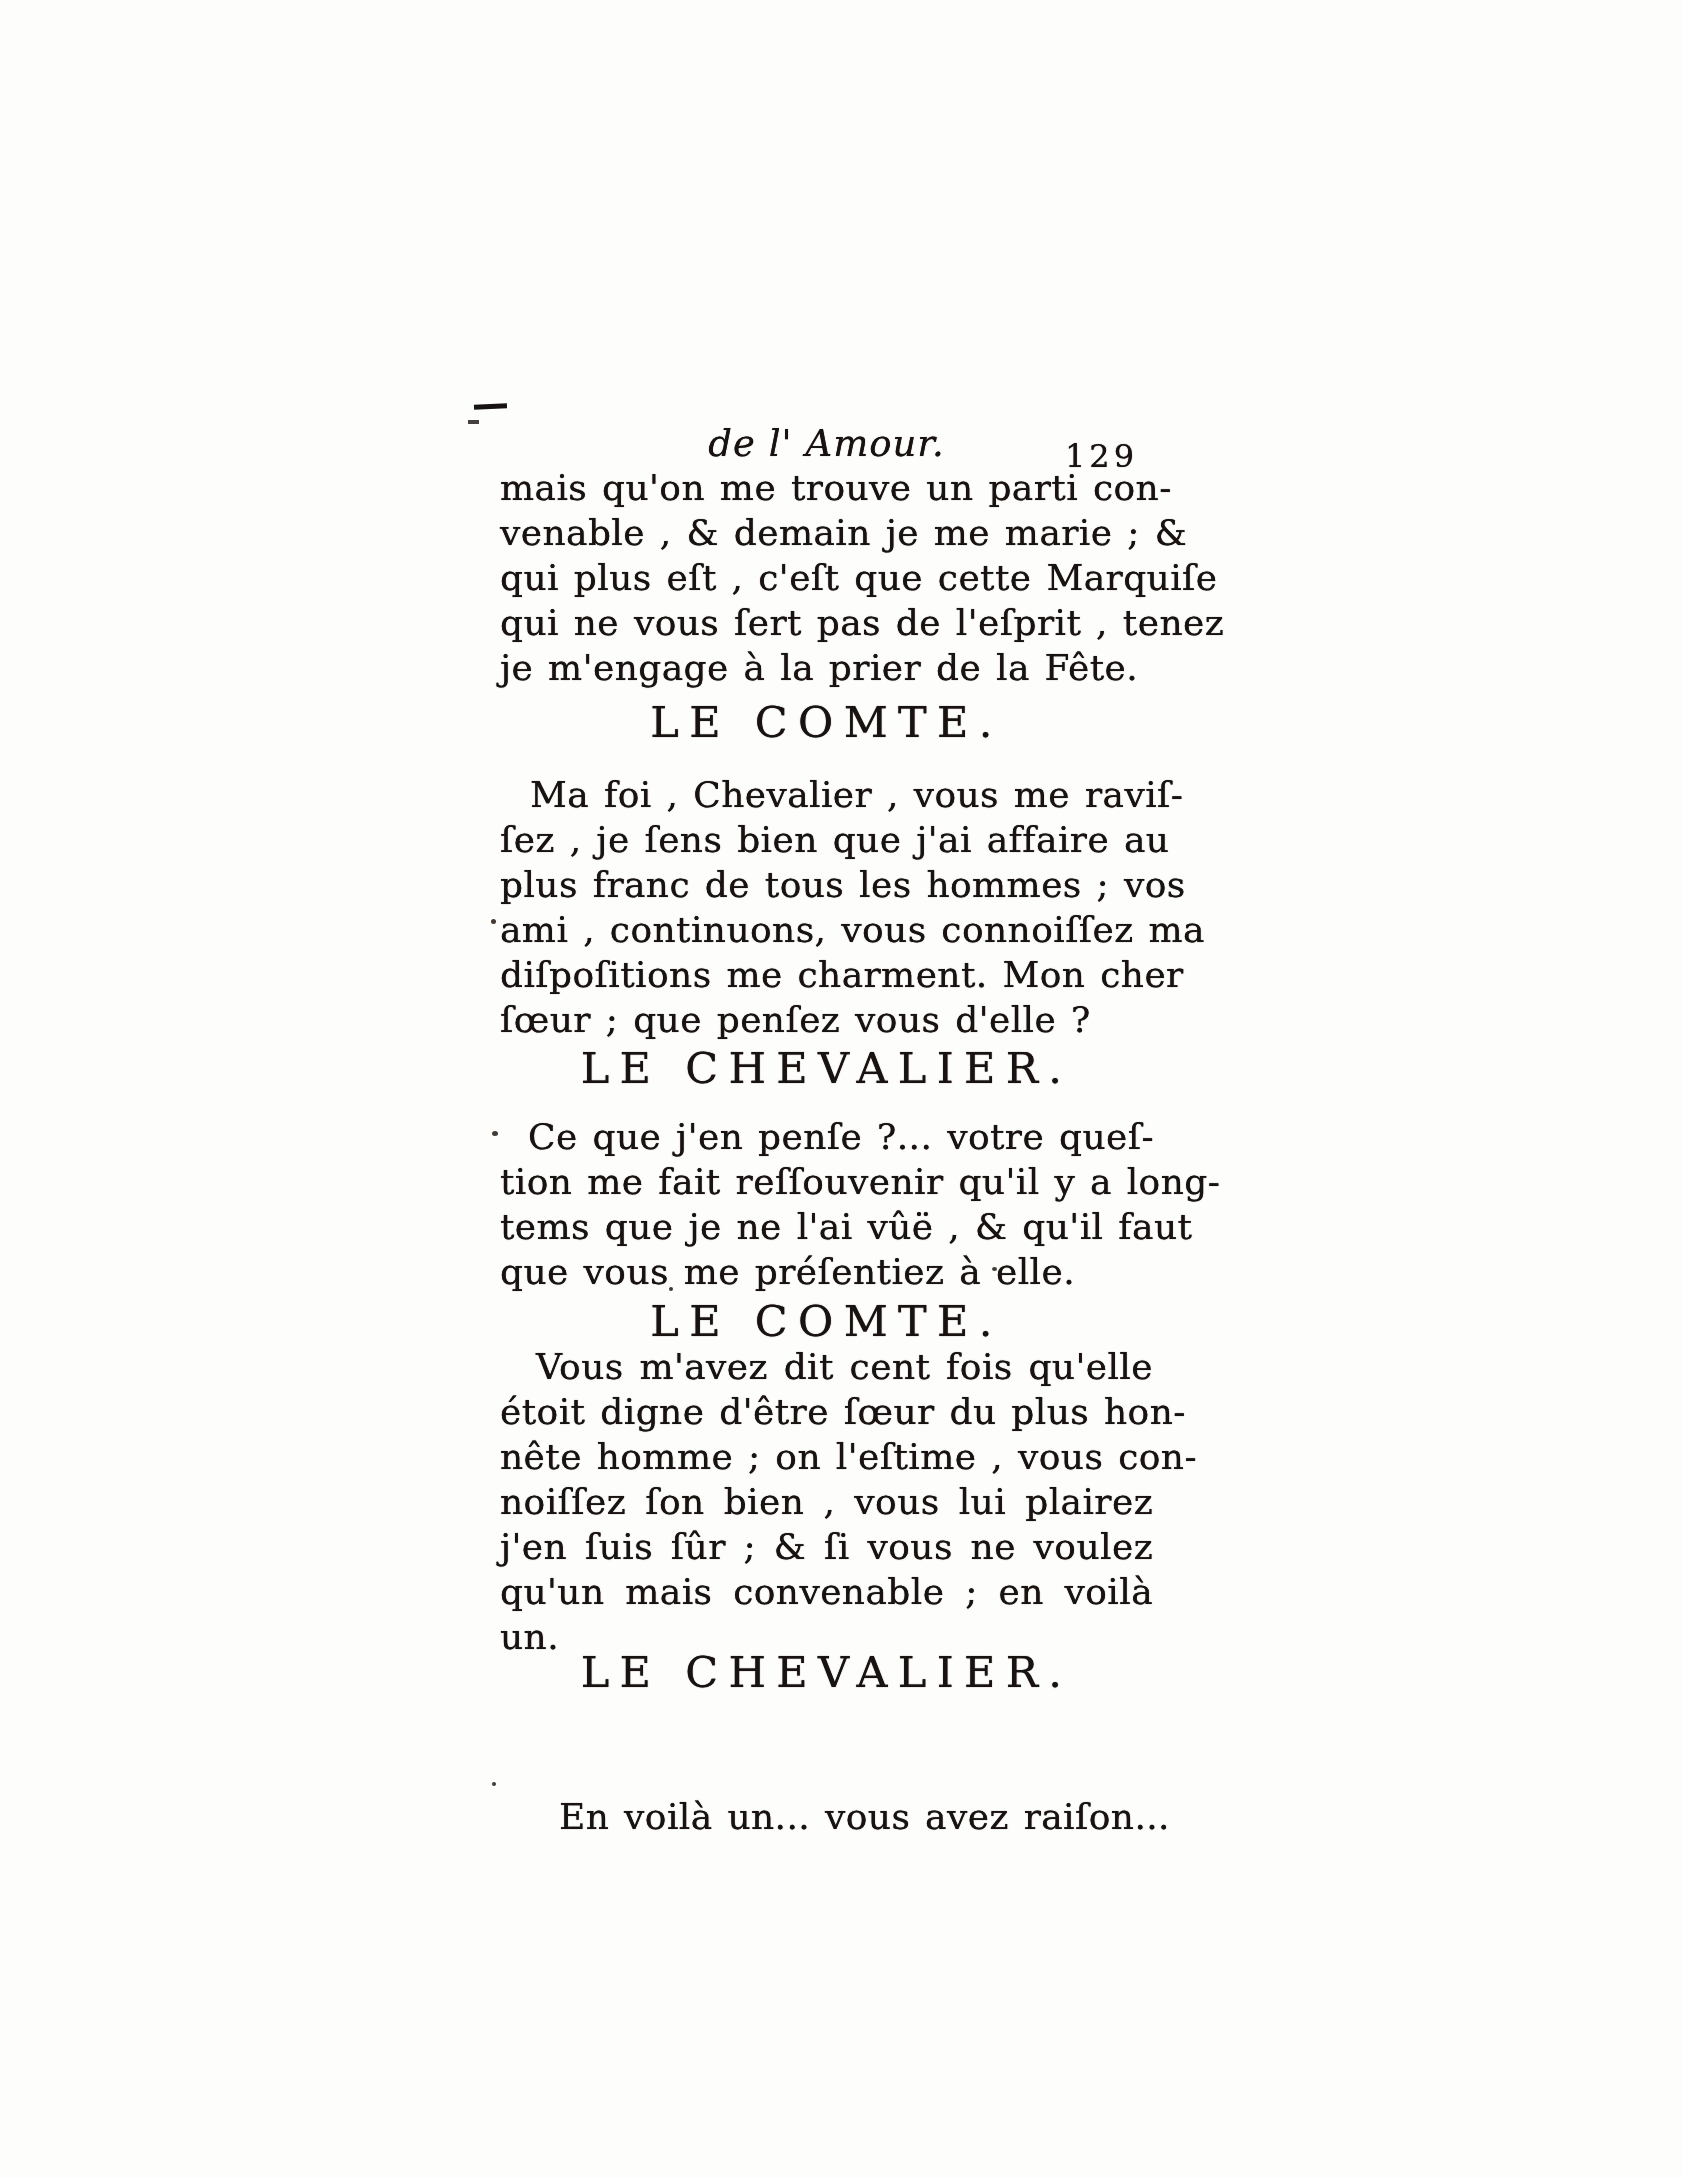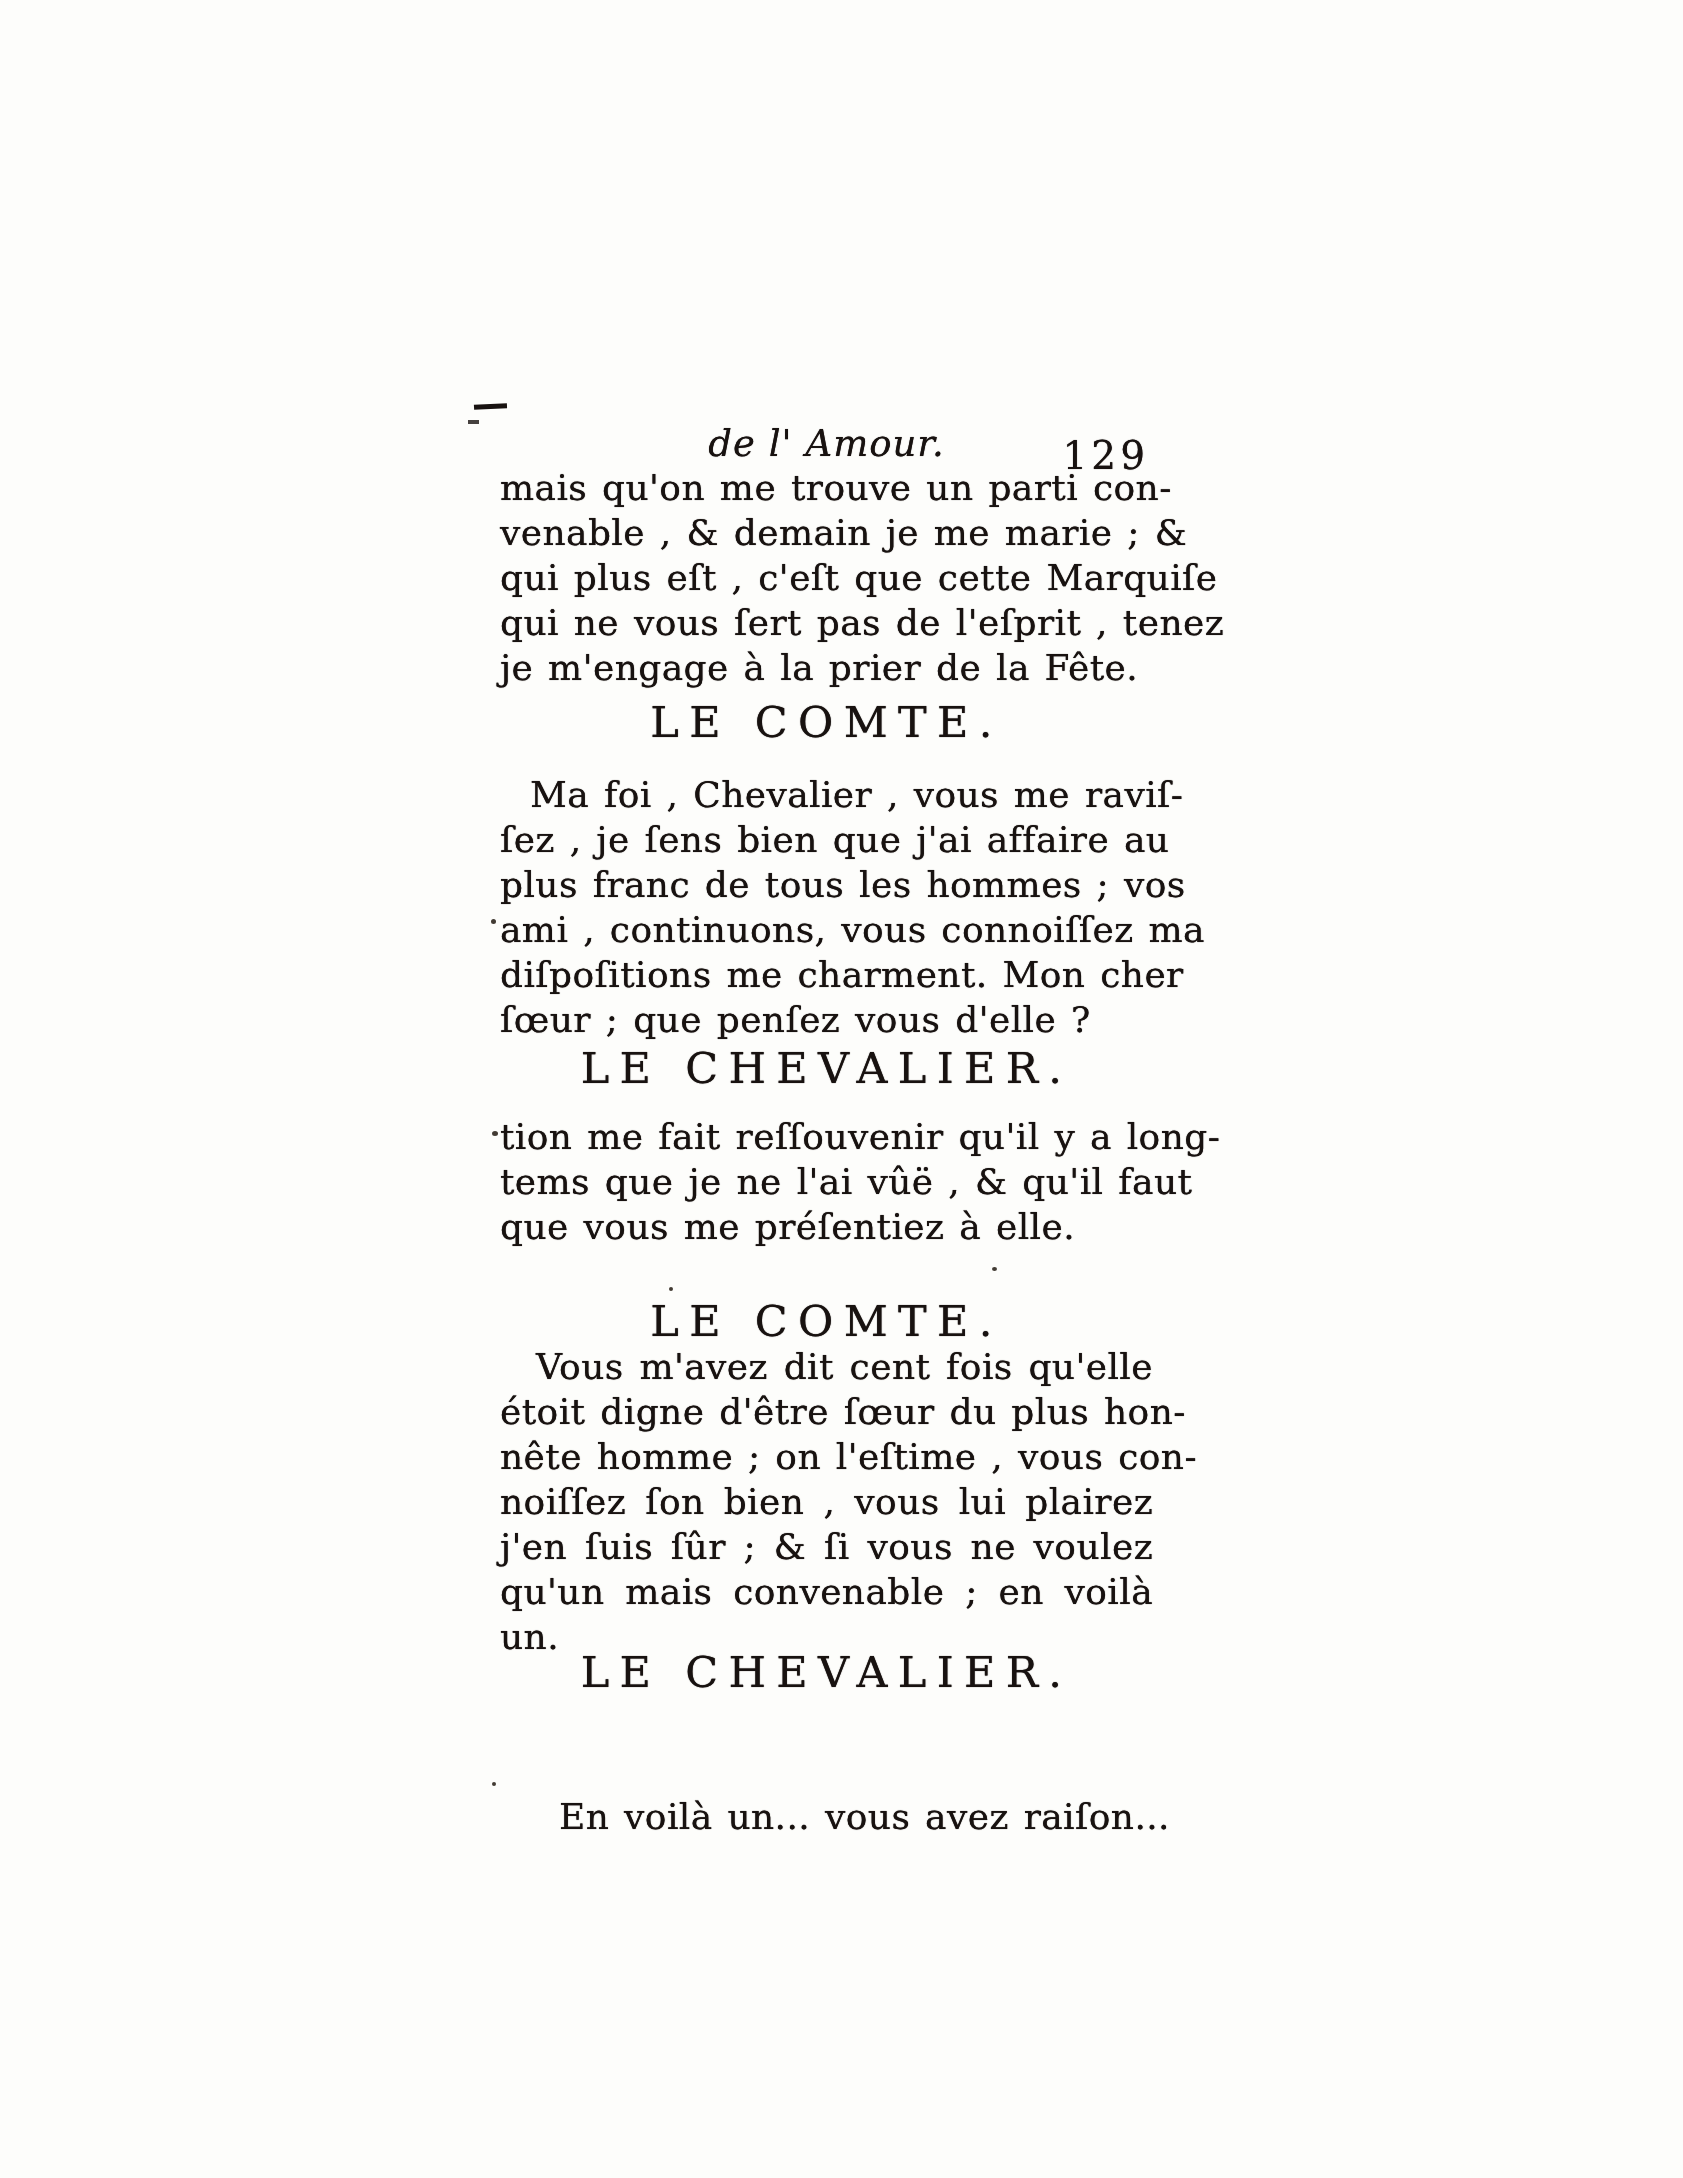--- a/index.html
+++ b/index.html
@@ -34,23 +34,23 @@
     display: block;
     text-align: center;
     font-style: italic;
     font-size: 37px;
     line-height: 48px;
     letter-spacing: 1px;
     text-shadow: 0 0 0.7px currentColor;
   }
   .page-number {
     position: absolute;
-    right: 4px;
+    right: 15px;
     top: 14px;
-    font-size: 39px;
+    font-size: 32px;
     line-height: 44px;
     letter-spacing: 4px;
     text-shadow: 0 0 0.8px currentColor;
   }
   .block {
     position: absolute;
     left: 0;
     width: 100%;
   }
   .heading {
@@ -131,20 +131,21 @@
         <div class="block" style="top: 772px;">
           <div class="line" style="padding-left: 30px;">Ma foi , Chevalier , vous me raviſ-</div>
           <div class="line">ſez , je ſens bien que j'ai affaire au</div>
           <div class="line">plus franc de tous les hommes ; vos</div>
           <div class="line">ami , continuons, vous connoiſſez ma</div>
           <div class="line">diſpoſitions me charment. Mon cher</div>
           <div class="line para-last">ſœur ; que penſez vous d'elle ?</div>
         </div>
         <div class="block heading" style="top: 1044px;">LE CHEVALIER.</div>
         <div class="block" style="top: 1114px;">
+          <div class="line" style="padding-left: 28px;">Ce que j'en penſe ?... votre queſ-</div>
           <div class="line">tion me fait reſſouvenir qu'il y a long-</div>
           <div class="line">tems que je ne l'ai vûë , &amp; qu'il faut</div>
           <div class="line para-last">que vous me préſentiez à elle.</div>
         </div>
         <div class="block heading" style="top: 1297px;">LE COMTE.</div>
         <div class="block" style="top: 1344px;">
           <div class="line" style="padding-left: 36px;">Vous m'avez dit cent fois qu'elle</div>
           <div class="line">étoit digne d'être ſœur du plus hon-</div>
           <div class="line">nête homme ; on l'eſtime , vous con-</div>
           <div class="line">noiſſez ſon bien , vous lui plairez</div>

